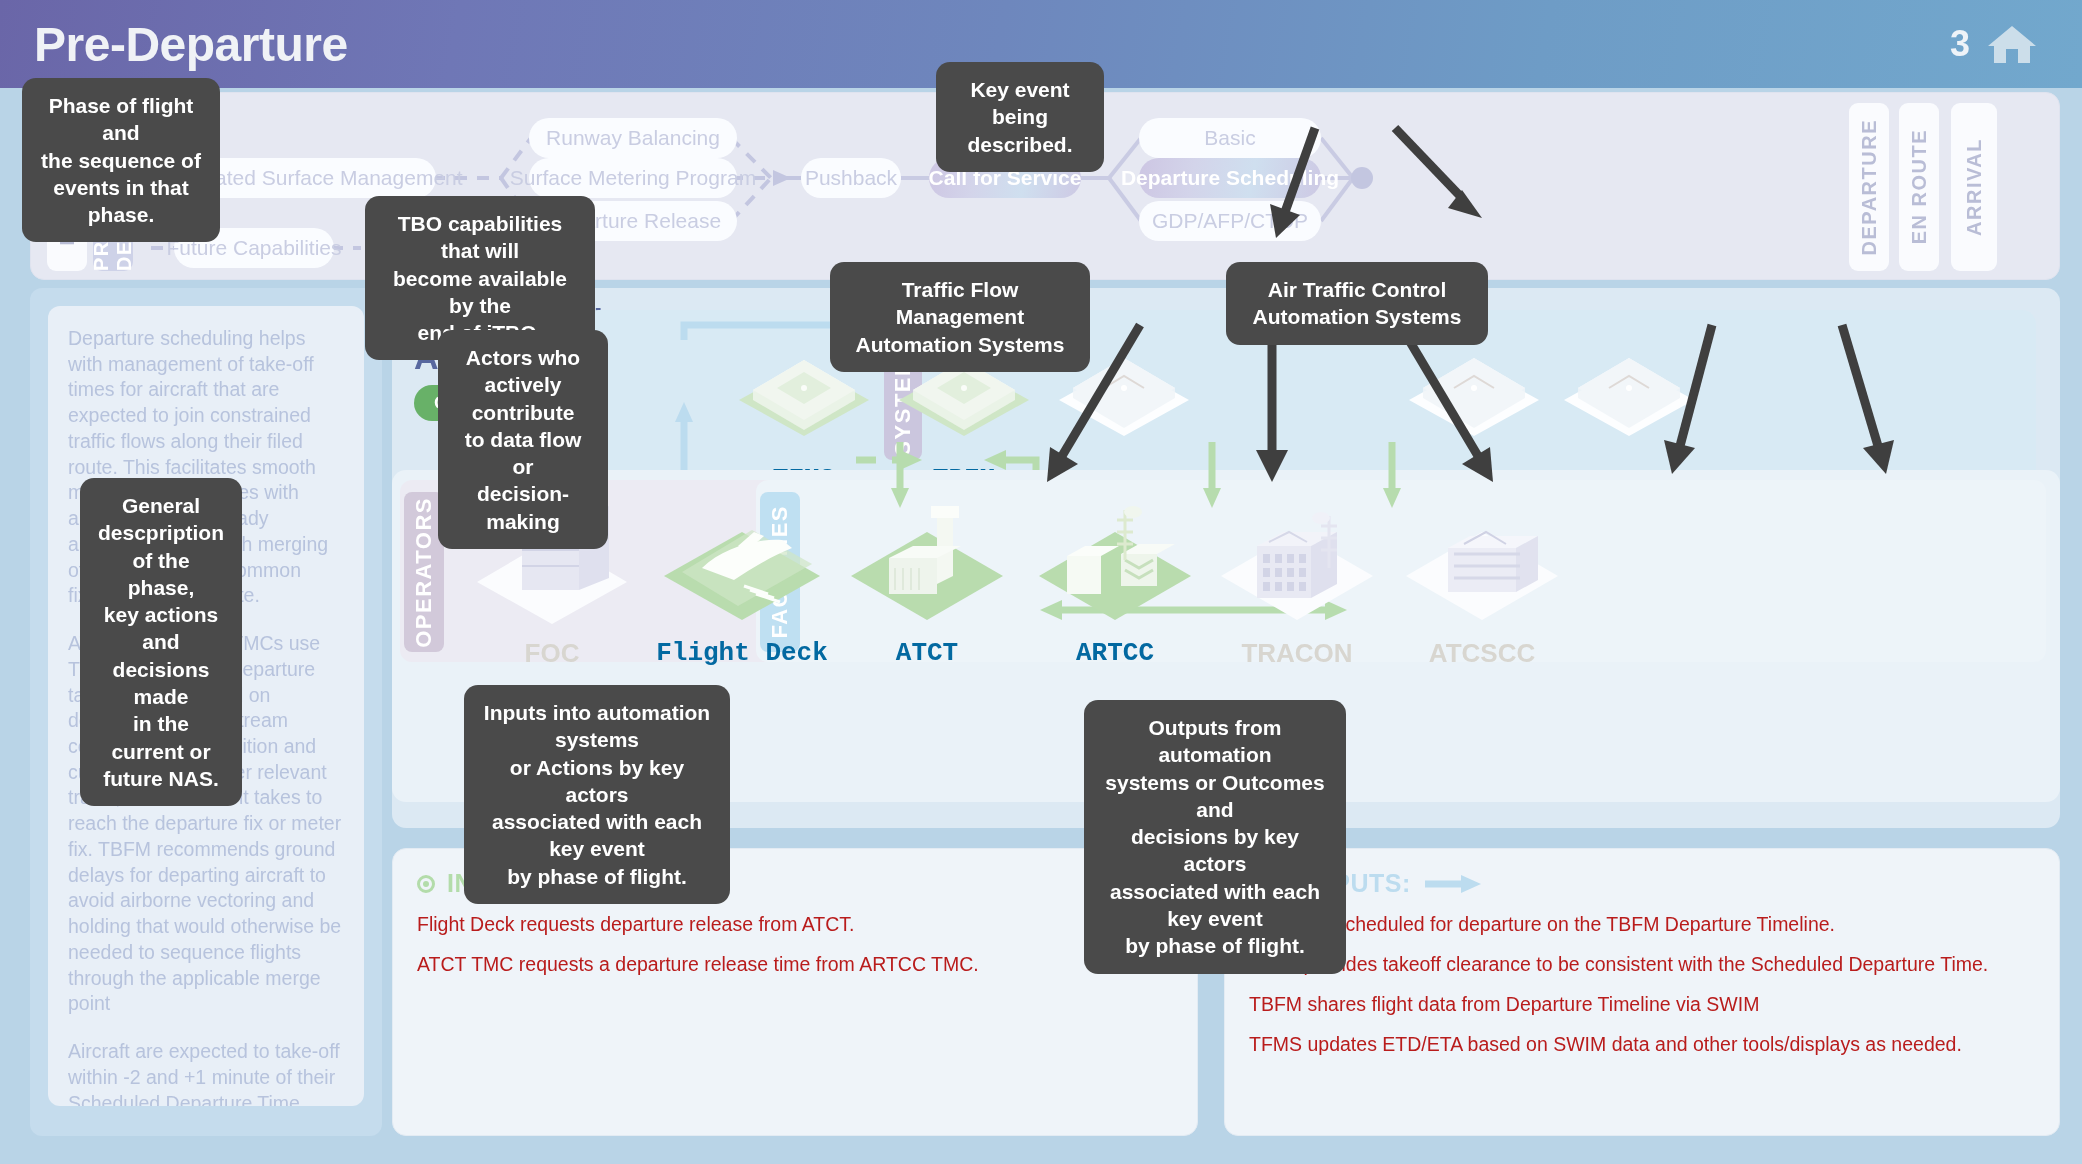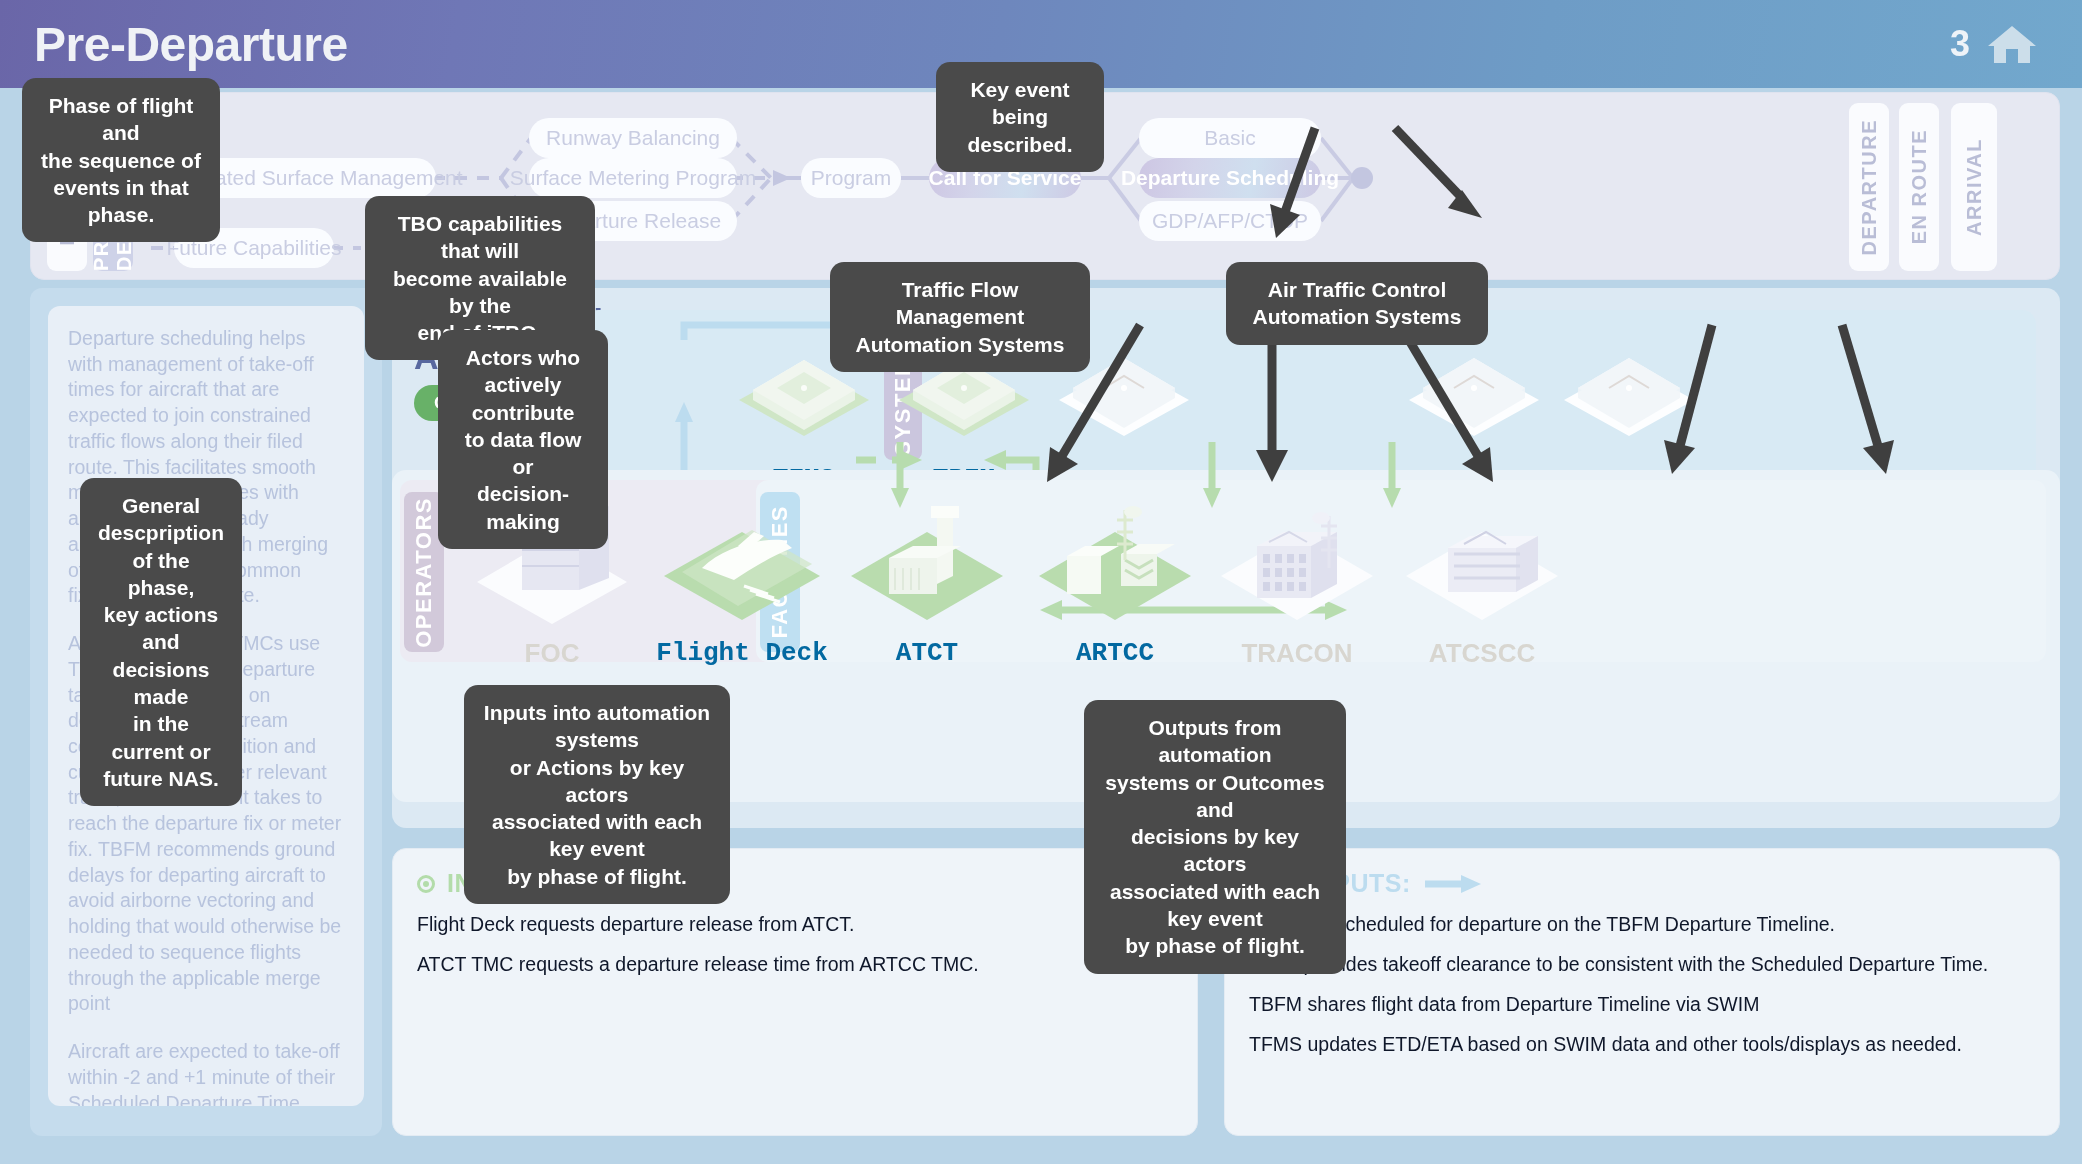--- a/index.html
+++ b/index.html
@@ -154,21 +154,21 @@
   }
   .io-head .ring::after {
     content: ""; position: absolute; left: 3px; top: 3px; width: 6px; height: 6px;
     border-radius: 50%; background: currentColor;
   }
   .io-head .title { font-size: 25px; font-weight: bold; letter-spacing: 0.5px; }
   .io-green { color: #b3dcaa; }
   .io-blue  { color: #bcdcef; }
   .io-arrow { display: block; }
   .io-panel p {
-    font-size: 19.5px; line-height: 1.33; color: #0f172a; margin-bottom: 14px;
+    font-size: 19.5px; line-height: 1.33; color: #b91c1c; margin-bottom: 14px;
   }
 
   
   .callout {
     position: absolute; background: #4a4a4a; color: #ffffff;
     border-radius: 14px; padding: 14px 18px;
     font-size: 21px; font-weight: bold; line-height: 1.3; text-align: center;
     z-index: 60;
   }
   .callout-svg { position: absolute; z-index: 55; pointer-events: none; }
@@ -245,21 +245,21 @@
     <div class="node" style="left:498px; top:65px; width:208px;">
       <span>Surface Metering Program</span>
     </div>
     <div class="node" style="left:498px; top:108px; width:208px;">
       <span>Departure Release</span>
     </div>
     <div class="node" style="left:143px; top:135px; width:160px;">
       <span>Future Capabilities</span>
     </div>
     <div class="node" style="left:770px; top:65px; width:100px;">
-      <span>Program</span>
+      <span>Pushback</span>
     </div>
     <div class="node active" style="left:898px; top:65px; width:152px;">
       <span>Call for Service</span>
     </div>
     <div class="node" style="left:1108px; top:25px; width:182px;">
       <span>Basic</span>
     </div>
     <div class="node active" style="left:1108px; top:65px; width:182px;">
       <span>Departure Scheduling</span>
     </div>

